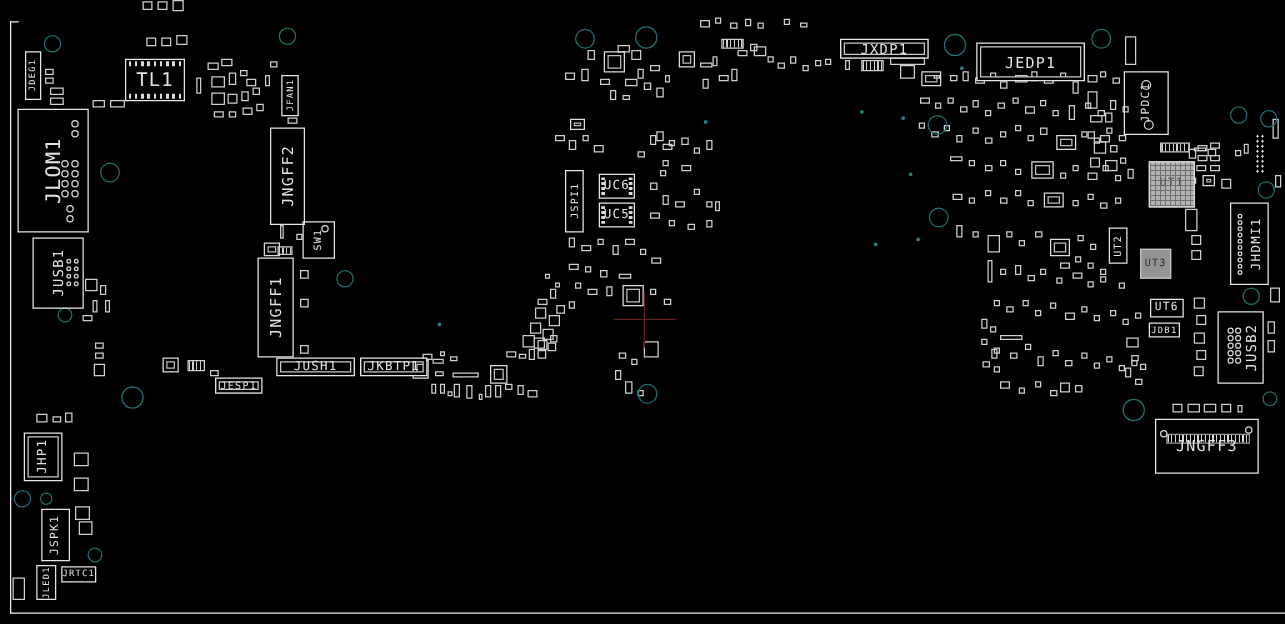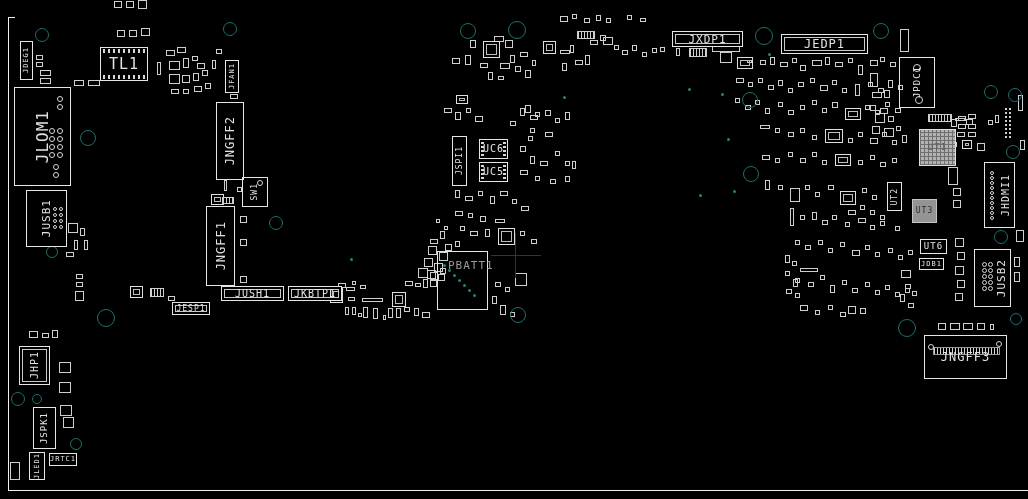--- a/index.html
+++ b/index.html
@@ -515,34 +515,24 @@
     <div class="comp" style="left: 479px; top: 139px; width: 29px; height: 20px; position: absolute;">
       <div class="pins-v" style="left: 1px;"></div>
       <div class="pins-v" style="right: 1px;"></div>
       <span class="lbl" style="font-size: 10px; z-index: 2;">UC6</span>
     </div>
     <div class="comp" style="left: 479px; top: 162px; width: 29px; height: 20px; position: absolute;">
       <div class="pins-v" style="left: 1px;"></div>
       <div class="pins-v" style="right: 1px;"></div>
       <span class="lbl" style="font-size: 10px; z-index: 2;">UC5</span>
     </div>
-    <div class="comp" style="left: 437px; top: 251px; width: 51px; height: 59px; position: absolute;">
-      <div class="fid" style="left: 5px; top: 12px; position: absolute;"></div>
-      <div class="fid" style="left: 10px; top: 17px; position: absolute;"></div>
-      <div class="fid" style="left: 15px; top: 22px; position: absolute;"></div>
-      <div class="fid" style="left: 20px; top: 27px; position: absolute;"></div>
-      <div class="fid" style="left: 25px; top: 32px; position: absolute;"></div>
-      <div class="fid" style="left: 30px; top: 37px; position: absolute;"></div>
-      <div class="fid" style="left: 35px; top: 42px; position: absolute;"></div>
-      <span class="lbl" style="font-size: 11px; color: rgb(154, 154, 154); position: absolute; top: 8px; left: 10px; z-index: 2;">PBATT1</span>
-    </div>
     <div class="comp dbl" style="left: 672px; top: 31px; width: 71px; height: 16px; position: absolute;">
       <span class="lbl" style="font-size: 11px; z-index: 2;">JXDP1</span>
     </div>
-    <div class="comp dbl" style="left: 781px; top: 34px; width: 87px; height: 20px; position: absolute;">
+    <div class="comp dbl" style="left: 781px; top: 34px; width: 87px; height: 31px; position: absolute;">
       <span class="lbl" style="font-size: 12px; z-index: 2;">JEDP1</span>
     </div>
     <div class="comp" style="left: 899px; top: 57px; width: 36px; height: 51px; position: absolute;">
       <div class="dot" style="left: 13px; top: 6px; width: 8px; height: 8px; position: absolute;"></div>
       <div class="dot" style="left: 15px; top: 38px; width: 8px; height: 8px; position: absolute;"></div>
       <span class="lbl lblv" style="font-size: 9px; z-index: 2;">JPDC1</span>
     </div>
     <div class="comp grid" style="left: 919px; top: 129px; width: 37px; height: 37px; position: absolute;">
       <span class="lbl" style="font-size: 9px; color: rgb(90, 90, 90); z-index: 2;">UT1</span>
     </div>

